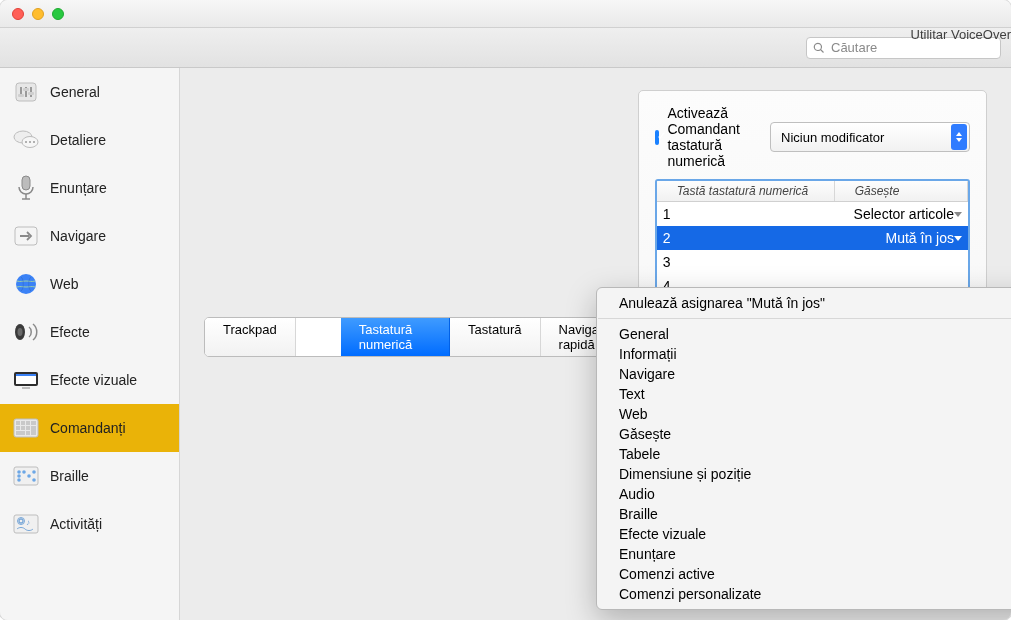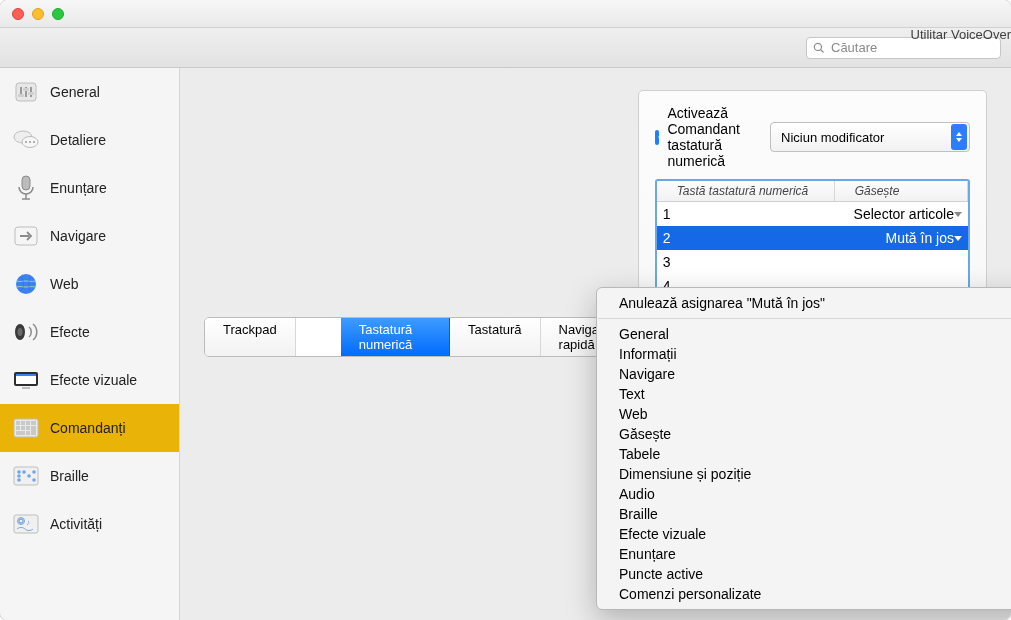--- a/index.html
+++ b/index.html
@@ -349,21 +349,21 @@
         <div class="cm-item">
             <span>Braille</span>
           </div>
         <div class="cm-item">
             <span>Efecte vizuale</span>
           </div>
         <div class="cm-item">
             <span>Enunțare</span>
           </div>
         <div class="cm-item">
-            <span>Puncte active</span>
+            <span>Comenzi active</span>
           </div>
         <div class="cm-item">
             <span>Comenzi personalizate</span>
           </div>
       </div>
     </div>
   </div>
 </div>
 
 </body></html>

